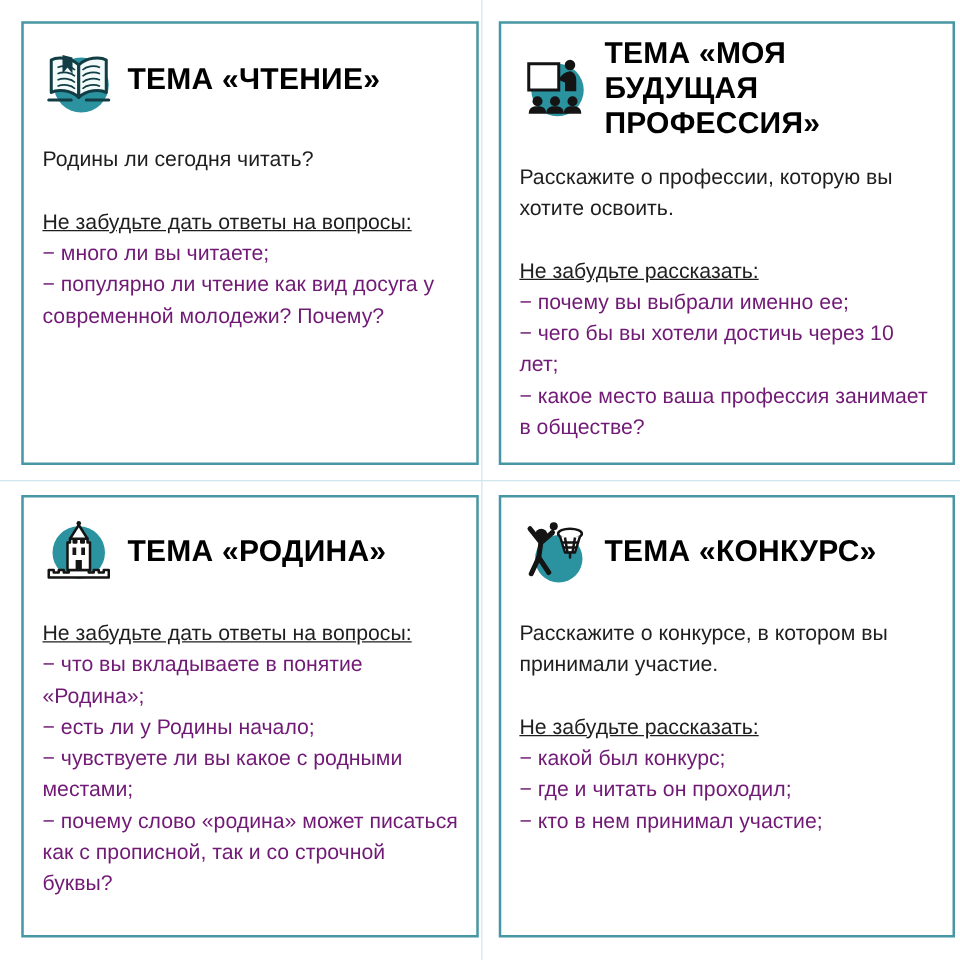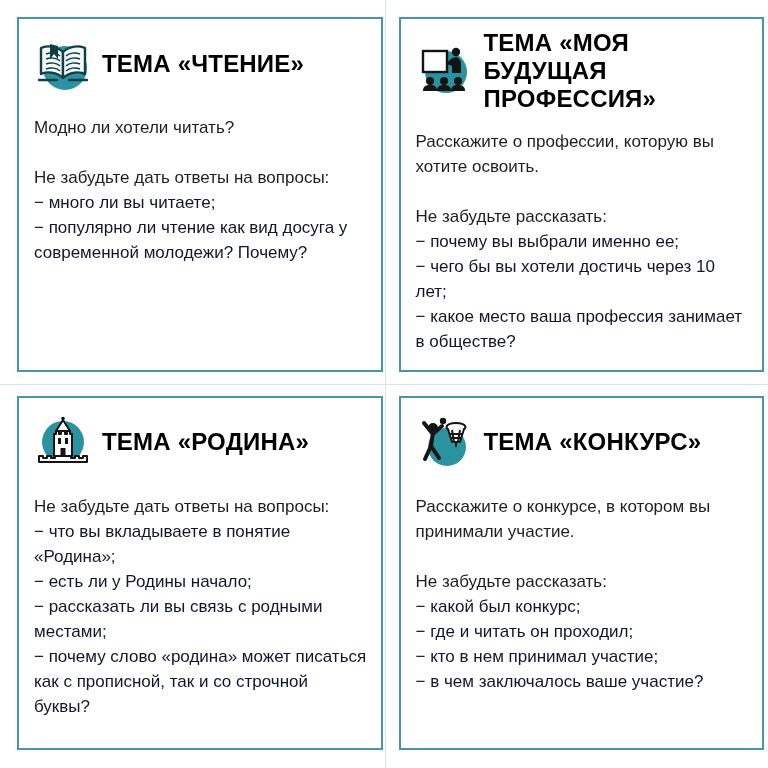--- a/index.html
+++ b/index.html
@@ -29,22 +29,22 @@
     display:flex;align-items:center;gap:10px;
     min-height:70px;margin-bottom:16px;flex:0 0 auto;
   }
   .icon{width:58px;height:58px;flex:0 0 auto;display:block;}
   .icon svg{display:block;width:58px;height:58px;}
   .title{
     margin:0;font-size:24px;font-weight:700;color:#000000;
     line-height:1.17;letter-spacing:0.2px;
   }
   .intro{margin:0 0 25px 0;font-size:17px;line-height:25px;color:#1e1e1e;}
-  .prompt{margin:0;font-size:17px;line-height:25px;color:#1e1e1e;}
-  .item{margin:0;font-size:17px;line-height:25px;color:#0f172a;}
+  .prompt{margin:0;font-size:17px;line-height:25px;color:#1e1e1e;text-decoration:underline;}
+  .item{margin:0;font-size:17px;line-height:25px;color:#701a75;}
 </style>
 </head>
 <body>
 
 <div class="canvas">
   <div class="bg-line v"></div>
   <div class="bg-line h"></div>
 
   <div class="grid">
 
@@ -67,21 +67,21 @@
               <path d="M46 29 C41 27,35 28,32 31"></path>
               <path d="M46 34 C41 32,35 33,32 36"></path>
             </g>
             <path d="M16 9 L16 24 L20 19 L24 24 L24 11 Z" fill="#123d45"></path>
             <path d="M5 45 L23 45 M35 45 L53 45" stroke="#123d45" stroke-width="2.4" stroke-linecap="round"></path>
           </svg>
         </span>
         <h2 class="title">ТЕМА «ЧТЕНИЕ»</h2>
       </header>
       <div class="card-body">
-        <p class="intro">Модно ли хотели читать?</p>
+        <p class="intro">Родины ли сегодня читать?</p>
         <p class="prompt">Не забудьте дать ответы на вопросы:</p>
         <div class="item">− много ли вы читаете;</div>
         <div class="item">− популярно ли чтение как вид досуга у современной молодежи? Почему?</div>
       </div>
     </section>
 
     <section class="card">
       <header class="card-head">
         <span class="icon">
           <svg viewBox="0 0 58 58" xmlns="http://www.w3.org/2000/svg">
@@ -127,21 +127,21 @@
               <rect x="26.5" y="34" width="5" height="8"></rect>
             </g>
           </svg>
         </span>
         <h2 class="title">ТЕМА «РОДИНА»</h2>
       </header>
       <div class="card-body">
         <p class="prompt">Не забудьте дать ответы на вопросы:</p>
         <div class="item">− что вы вкладываете в понятие «Родина»;</div>
         <div class="item">− есть ли у Родины начало;</div>
-        <div class="item">− рассказать ли вы связь с родными местами;</div>
+        <div class="item">− чувствуете ли вы какое с родными местами;</div>
         <div class="item">− почему слово «родина» может писаться как с прописной, так и со строчной буквы?</div>
       </div>
     </section>
 
     <section class="card">
       <header class="card-head">
         <span class="icon">
           <svg viewBox="0 0 58 58" xmlns="http://www.w3.org/2000/svg">
             <circle cx="31" cy="33" r="19" fill="#2b93a0"></circle>
             <circle cx="27" cy="7" r="3.2" fill="#141414"></circle>
@@ -163,18 +163,17 @@
           </svg>
         </span>
         <h2 class="title">ТЕМА «КОНКУРС»</h2>
       </header>
       <div class="card-body">
         <p class="intro">Расскажите о конкурсе, в котором вы принимали участие.</p>
         <p class="prompt">Не забудьте рассказать:</p>
         <div class="item">− какой был конкурс;</div>
         <div class="item">− где и читать он проходил;</div>
         <div class="item">− кто в нем принимал участие;</div>
-        <div class="item">− в чем заключалось ваше участие?</div>
       </div>
     </section>
 
   </div>
 </div>
 
 </body></html>

